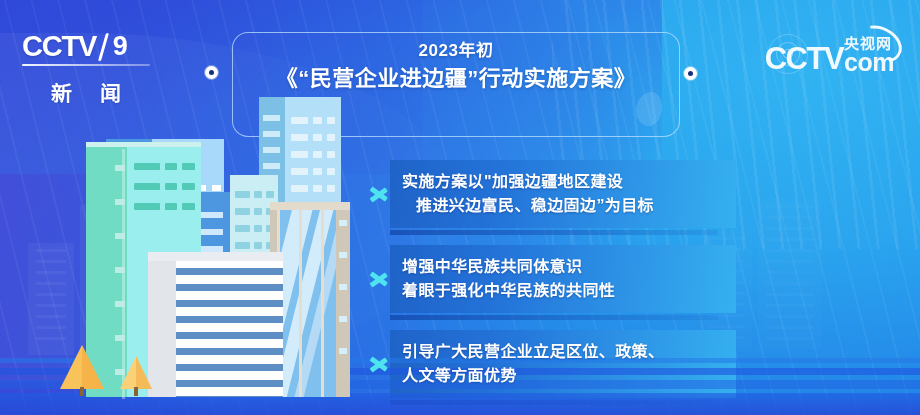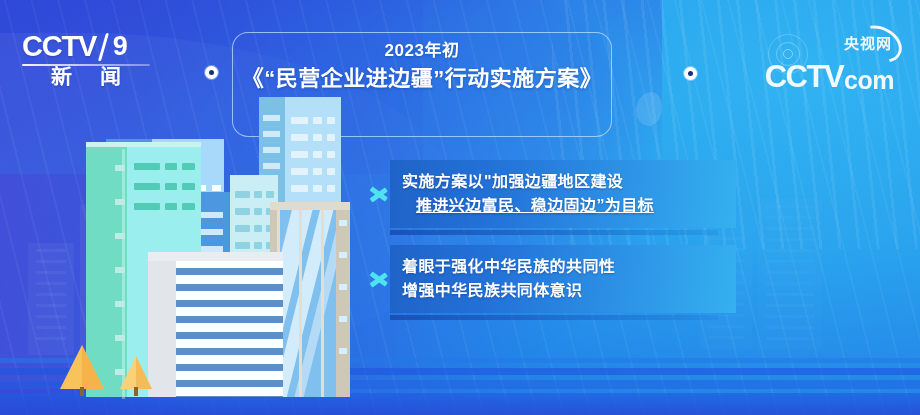--- a/index.html
+++ b/index.html
@@ -185,21 +185,21 @@
     letter-spacing: -0.5px;
   }
   .cctv13-underline {
     margin-top: 3px;
     height: 2px;
     width: 100%;
     background: linear-gradient(90deg, rgba(255,255,255,.95), rgba(255,255,255,.35));
     border-radius: 2px;
   }
   .cctv13-sub {
-    margin-top: 0;
+    margin-top: 17px;
     text-align: center;
     color: #ffffff;
     font-size: 21px;
     font-weight: 700;
     letter-spacing: 11px;
     text-indent: 11px;
     line-height: 1.05;
     text-shadow: 0 1px 2px rgba(0,0,0,.18);
   }
 
@@ -224,21 +224,21 @@
     flex-direction: column;
     align-items: flex-start;
     margin-left: 1px;
   }
   .cctvcom-cn {
     color: rgba(255,255,255,0.93);
     font-size: 15px;
     font-weight: 700;
     letter-spacing: 1px;
     line-height: 1;
-    margin-bottom: 18px;
+    margin-bottom: 0;
   }
   .cctvcom-com {
     color: rgba(255,255,255,0.93);
     font-size: 25px;
     font-weight: 600;
     letter-spacing: -0.5px;
     line-height: .9;
   }
   .cctvcom-swoosh {
     position: absolute;
@@ -272,21 +272,21 @@
     background: #16307c;
   }
   .dot-left  { left: 205px; top: 66px; }
   .dot-right { left: 684px; top: 67px; }
 
   
   .title-box {
     position: absolute;
     left: 232px;
     top: 32px;
-    width: 380px;
+    width: 448px;
     height: 105px;
     border: 1.6px solid rgba(190,226,255,0.75);
     border-radius: 16px;
     padding-top: 6px;
     text-align: center;
     color: #ffffff;
     text-shadow: 0 1px 3px rgba(10,40,110,.35);
     background: linear-gradient(125deg, rgba(62,86,220,0.20) 0%, rgba(42,128,232,0.06) 55%, rgba(255,255,255,0) 100%);
   }
   .title-line1 {
@@ -359,21 +359,21 @@
     z-index: 2;
     margin-left: 8px;
     color: #ffffff;
     font-size: 16px;
     font-weight: 700;
     line-height: 1.48;
     letter-spacing: .4px;
     text-shadow: 0 1px 2px rgba(10,40,110,.4);
   }
   .bar-text span { display: block; }
-  .bar-text span.indent { padding-left: 14px; text-decoration: underline; }
+  .bar-text span.indent { padding-left: 14px; }
 
   #bar-1 { top: 160px; }
   #bar-2 { top: 245px; }
   #bar-3 { top: 330px; }
 
   
   .city {
     position: absolute;
     left: 42px;
     bottom: 18px;
@@ -517,25 +517,34 @@
       <span>实施方案以"加强边疆地区建设</span>
       <span class="indent">推进兴边富民、稳边固边”为目标</span>
     </div>
   </div>
 
   <div class="bar" id="bar-2">
     <div class="bar-bg"></div>
     <div class="bar-shadow"></div>
     <div class="chevron"></div>
     <div class="bar-text">
+      <span>增强中华民族共同体意识</span>
       <span>着眼于强化中华民族的共同性</span>
-      <span>增强中华民族共同体意识</span>
-    </div>
-  </div>
-
+    </div>
+  </div>
+
+  <div class="bar" id="bar-3">
+    <div class="bar-bg"></div>
+    <div class="bar-shadow"></div>
+    <div class="chevron"></div>
+    <div class="bar-text">
+      <span>引导广大民营企业立足区位、政策、</span>
+      <span>人文等方面优势</span>
+    </div>
+  </div>
 
   <div class="ground">
     <div class="band b1"></div>
     <div class="band b2"></div>
     <div class="band b3"></div>
     <div class="band b4"></div>
   </div>
 
   <div class="city">
 

